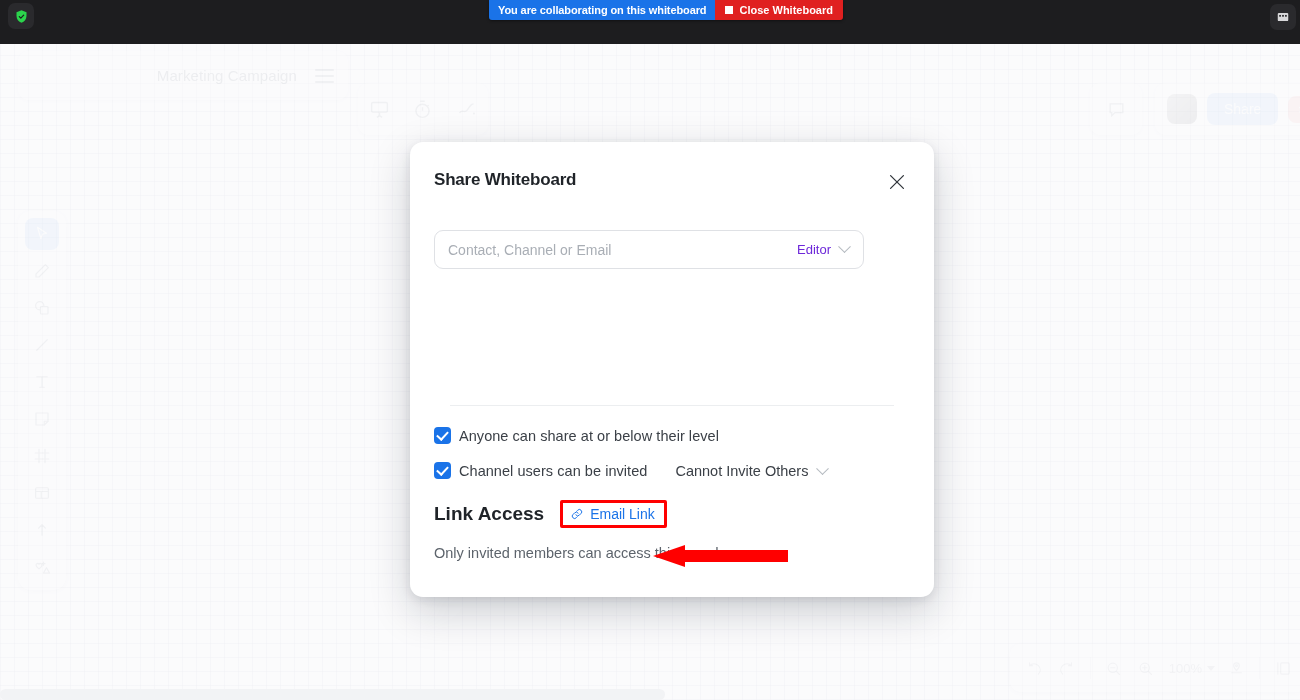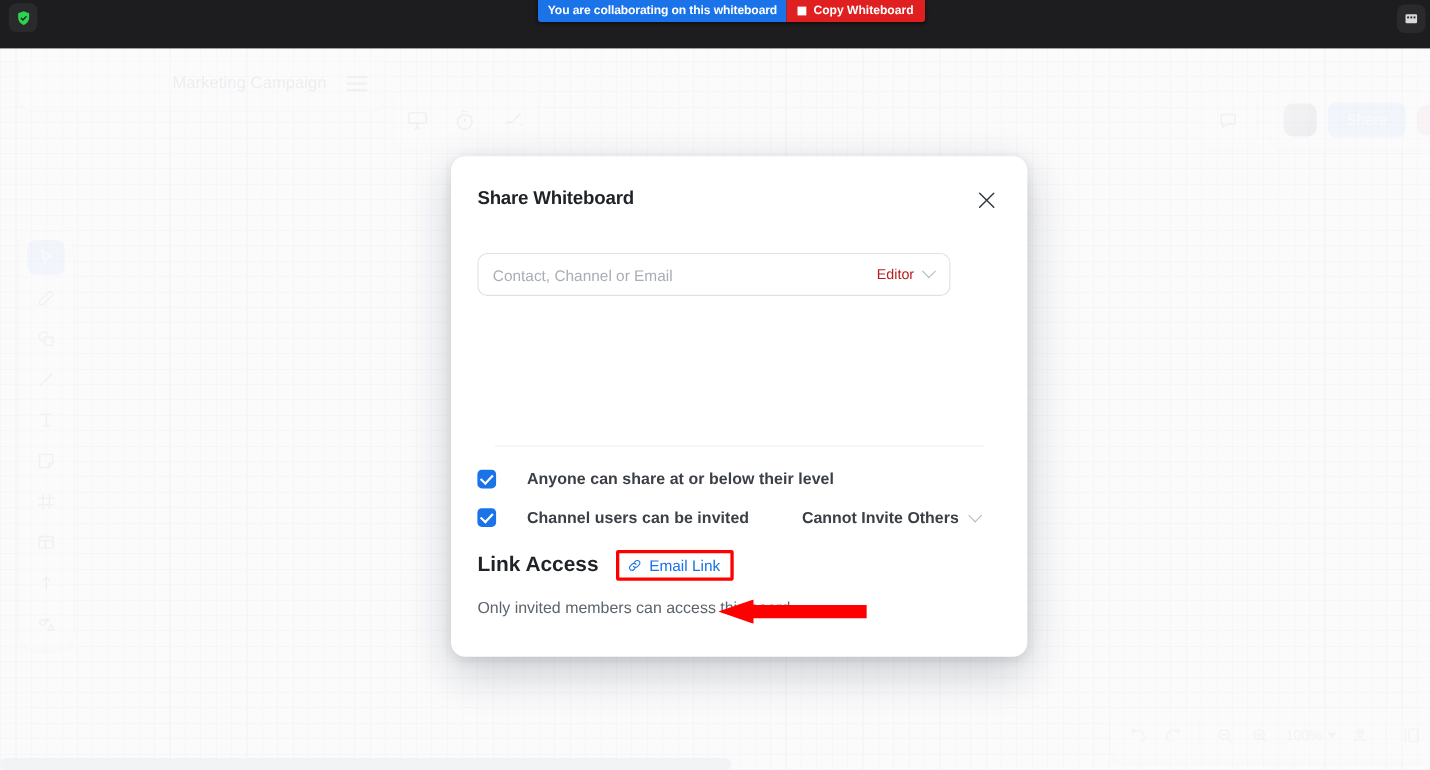--- a/index.html
+++ b/index.html
@@ -220,34 +220,34 @@
   #recipient-input {
     flex: 1; border: none; outline: none; background: transparent;
     font-family: "Liberation Sans", sans-serif;
     font-size: 14px; color: #2c3138;
     padding: 0 13px;
   }
   #recipient-input::placeholder { color: #a9aeb5; }
   #role-select {
     display: flex; align-items: center; gap: 9px;
     padding: 0 14px 0 6px; cursor: pointer;
-    font-size: 13px; color: #b91c1c;
+    font-size: 13px; color: #6d28d9;
   }
   .chev {
     width: 9px; height: 9px; border-right: 1.4px solid #b6bbc1;
     border-bottom: 1.4px solid #b6bbc1; transform: rotate(45deg) translate(-2px,-2px);
   }
 
   #divider {
     position: absolute; left: 40px; top: 263px;
     width: 444px; height: 1px; background: #eceef0;
   }
 
   .check-row {
-    position: absolute; display: flex; align-items: flex-end; gap: 28px; font-weight: bold;
+    position: absolute; display: flex; align-items: flex-end; gap: 8px;
   }
   #check-row-share { left: 24px; top: 285px; }
   #check-row-external { left: 24px; top: 320px; }
   .cbox {
     width: 17px; height: 17px; border-radius: 4px; flex: none;
     background: #1a73e8; position: relative; cursor: pointer;
   }
   .cbox::after {
     content: ""; position: absolute; left: 5px; top: 2px;
     width: 5px; height: 9px;
@@ -293,21 +293,21 @@
     <svg viewBox="0 0 24 24" fill="#2bd44c">
         <path d="M12 2l8 3v6c0 5-3.4 9.3-8 11-4.6-1.7-8-6-8-11V5l8-3z"></path>
         <path d="M8.5 12.2l2.4 2.4 4.6-4.8" stroke="#1d1d1f" stroke-width="2" fill="none" stroke-linecap="round" stroke-linejoin="round"></path>
       </svg>
   </div>
 
   <div id="collab-banner">
     <div id="collab-msg">You are collaborating on this whiteboard</div>
     <div id="collab-close">
       <span class="stop-sq"></span>
-      <span>Copy Whiteboard</span>
+      <span>Close Whiteboard</span>
     </div>
   </div>
 
   <div id="window-badge">
     <svg viewBox="0 0 24 24" fill="#d8d8da">
         <rect x="3" y="5" width="18" height="14" rx="2"></rect>
         <rect x="5.5" y="8.5" width="3" height="3" fill="#2a2a2d"></rect>
         <rect x="10.5" y="8.5" width="3" height="3" fill="#2a2a2d"></rect>
         <rect x="15.5" y="8.5" width="3" height="3" fill="#2a2a2d"></rect>
       </svg>

